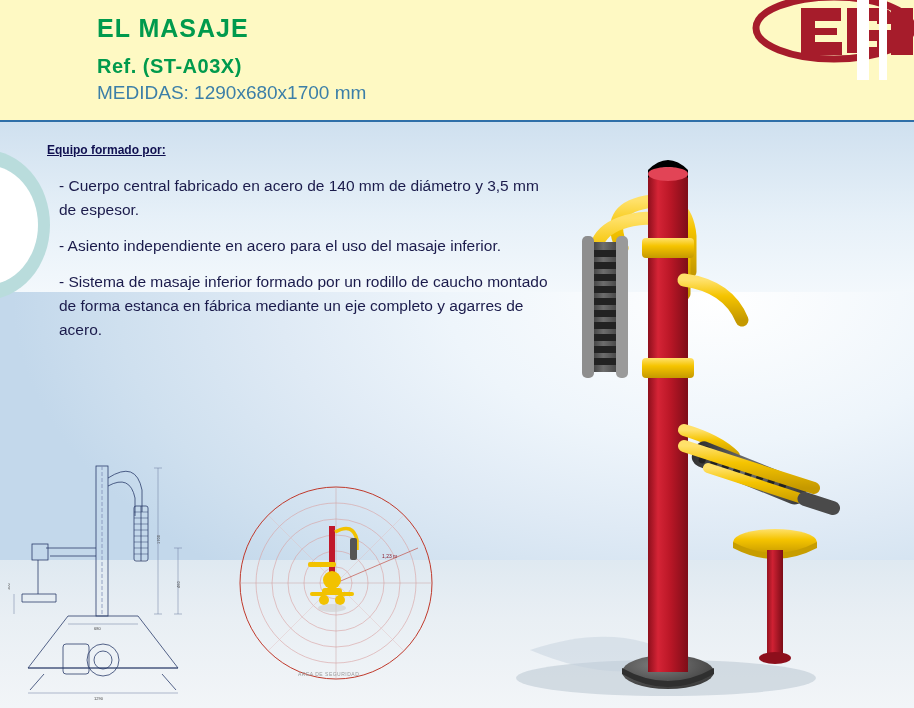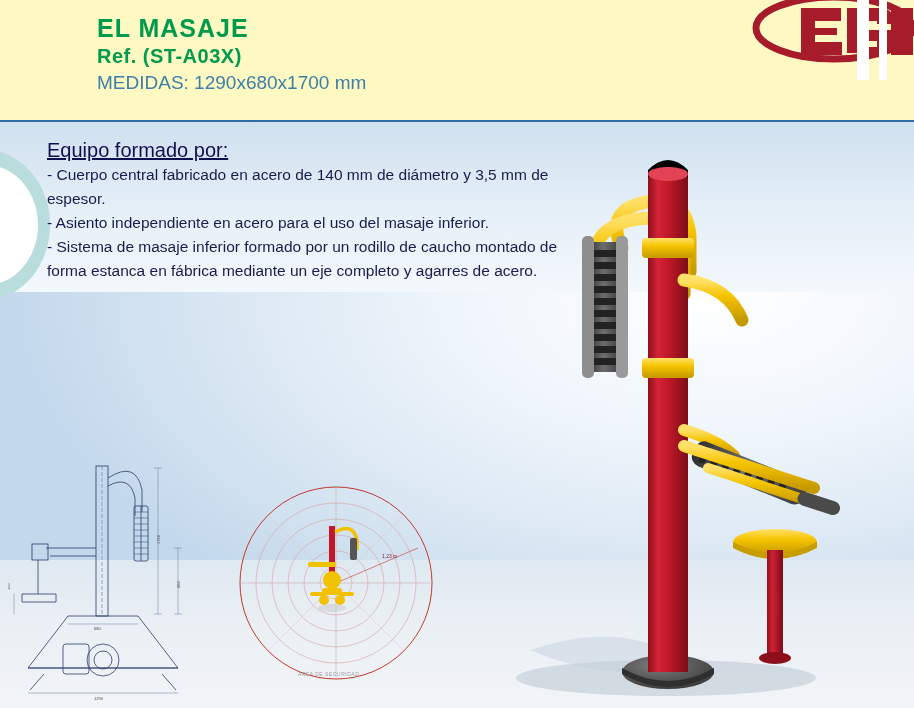--- a/index.html
+++ b/index.html
@@ -42,45 +42,45 @@
   }
   .title-block{
     position:absolute;left:97px;top:14px;
   }
   .title-main{
     font-size:25px;font-weight:bold;color:#009a4d;letter-spacing:1px;
     line-height:28px;margin:0;
   }
   .title-ref{
     font-size:20px;font-weight:bold;color:#009a4d;letter-spacing:0.5px;
-    line-height:24px;margin:2px 0 0 0;
+    line-height:24px;margin:12px 0 0 0;
   }
   .title-med{
     font-size:19px;color:#3c7fa8;letter-spacing:0px;line-height:24px;margin:3px 0 8px 0;
   }
   .hr-line{
     position:absolute;left:0;top:120px;width:914px;height:2px;background:#2f6fa8;
   }
   
   .logo{
     position:absolute;right:0px;top:-6px;width:175px;height:86px;overflow:hidden;
   }
 
   
   .desc{
     position:absolute;left:47px;top:138px;width:520px;
     color:#1b1b4b;
     font-size:15.5px;
     line-height:24px;
   }
   .desc-title{
-    font-weight:normal;text-decoration:underline;color:#101050;
-    font-size:20px;margin-bottom:1px;display:block;
-  }
-  .desc p{margin:0;}
+    font-weight:bold;text-decoration:underline;color:#101050;
+    font-size:12px;margin-bottom:1px;display:block;
+  }
+  .desc p{margin:12px;}
 
   
   .drawing-left{
     position:absolute;left:8px;top:448px;width:190px;height:255px;
   }
   .drawing-mid{
     position:absolute;left:232px;top:480px;width:215px;height:215px;
   }
   .photo{
     position:absolute;left:470px;top:130px;width:444px;height:578px;

